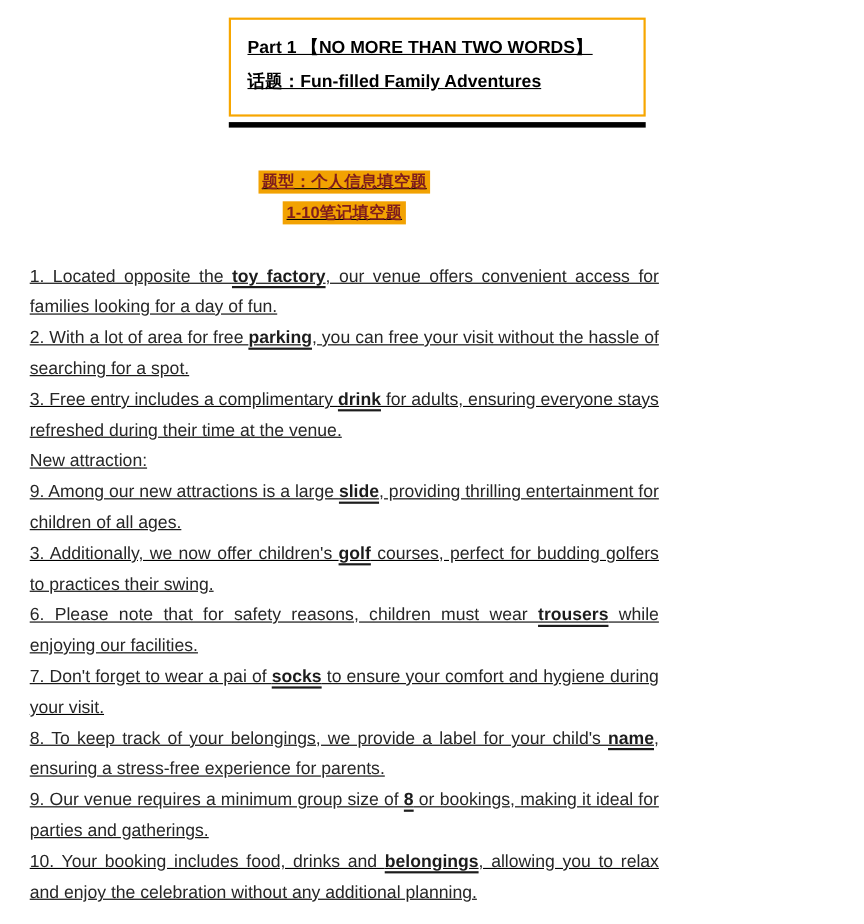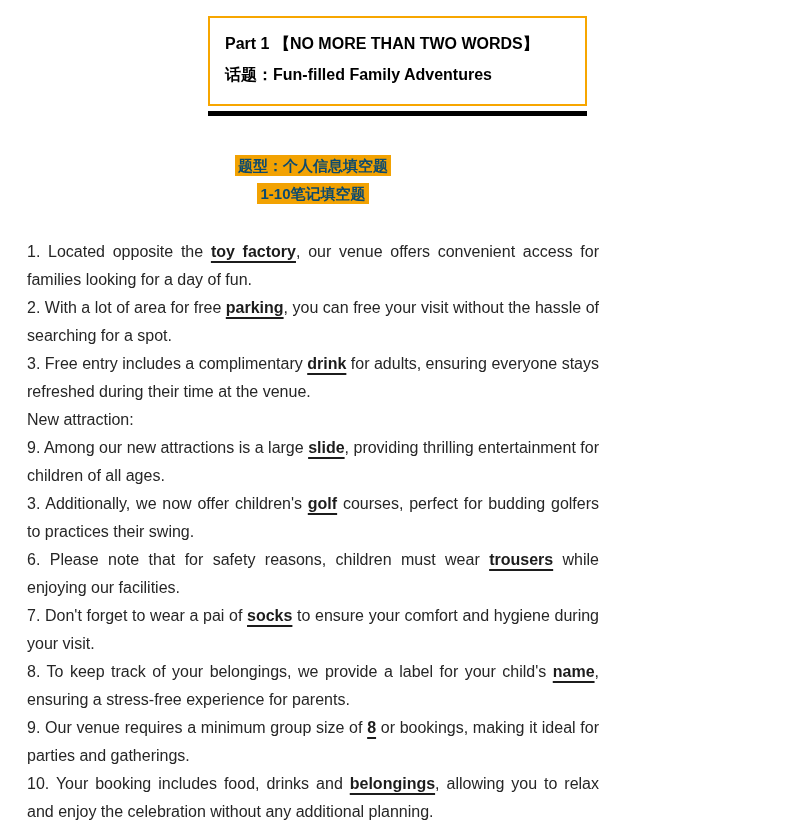--- a/index.html
+++ b/index.html
@@ -6,20 +6,21 @@
   body {
     background: #ffffff;
     font-family: "Liberation Sans", "DejaVu Sans", sans-serif;
   }
   .page {
     position: relative;
     width: 626px;
     height: 840px;
     background: #ffffff;
     overflow: hidden;
+    text-decoration: underline;
   }
   
   .header-box {
     margin: 16px 0 0 208px;
     width: 379px;
     height: 90px;
     border: 2px solid #F7A600;
     box-sizing: border-box;
     padding: 10px 10px 0 15px;
   }
@@ -39,21 +40,21 @@
   }
   
   .badges {
     margin-top: 36px;
     text-align: center;
   }
   .badge-line { line-height: 28px; }
   .badge {
     display: inline;
     background: #F2A202;
-    color: #0c4a6e;
+    color: #7f1d1d;
     font-weight: bold;
     font-size: 15px;
     padding: 2px 3px;
   }
   
   .content {
     margin: 30px 27px 0 27px;
   }
   .para {
     margin: 0;

